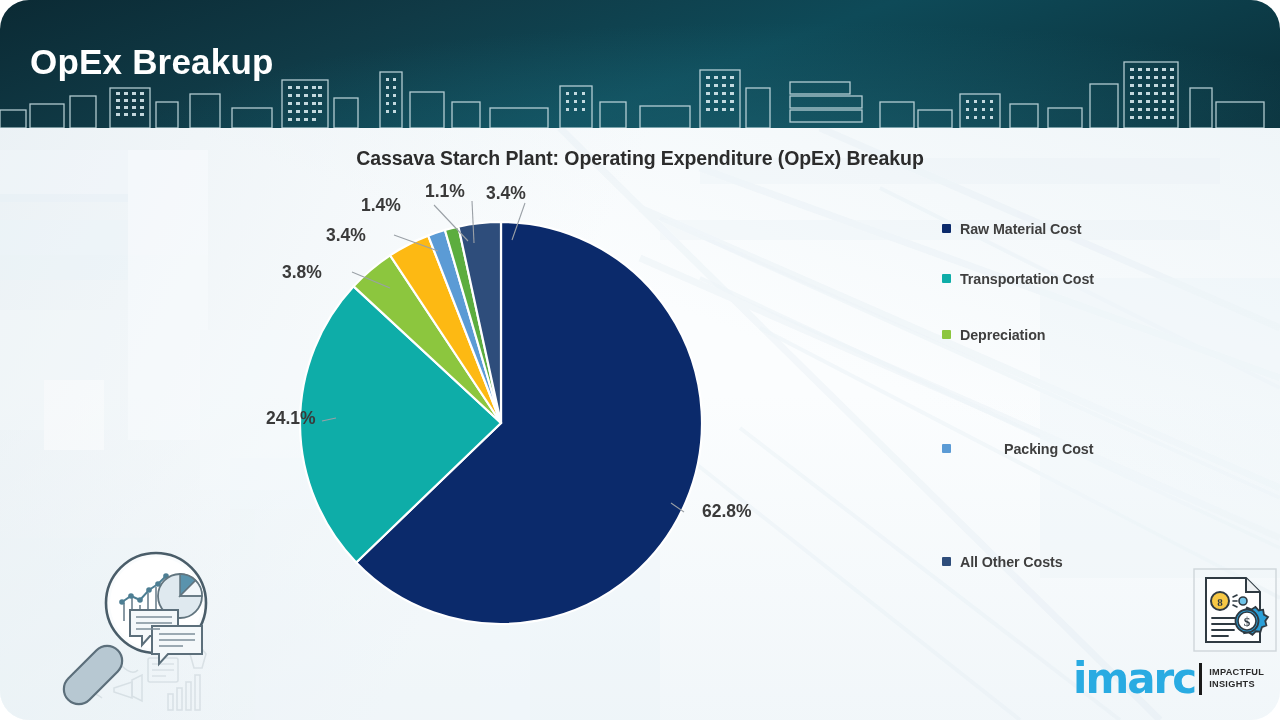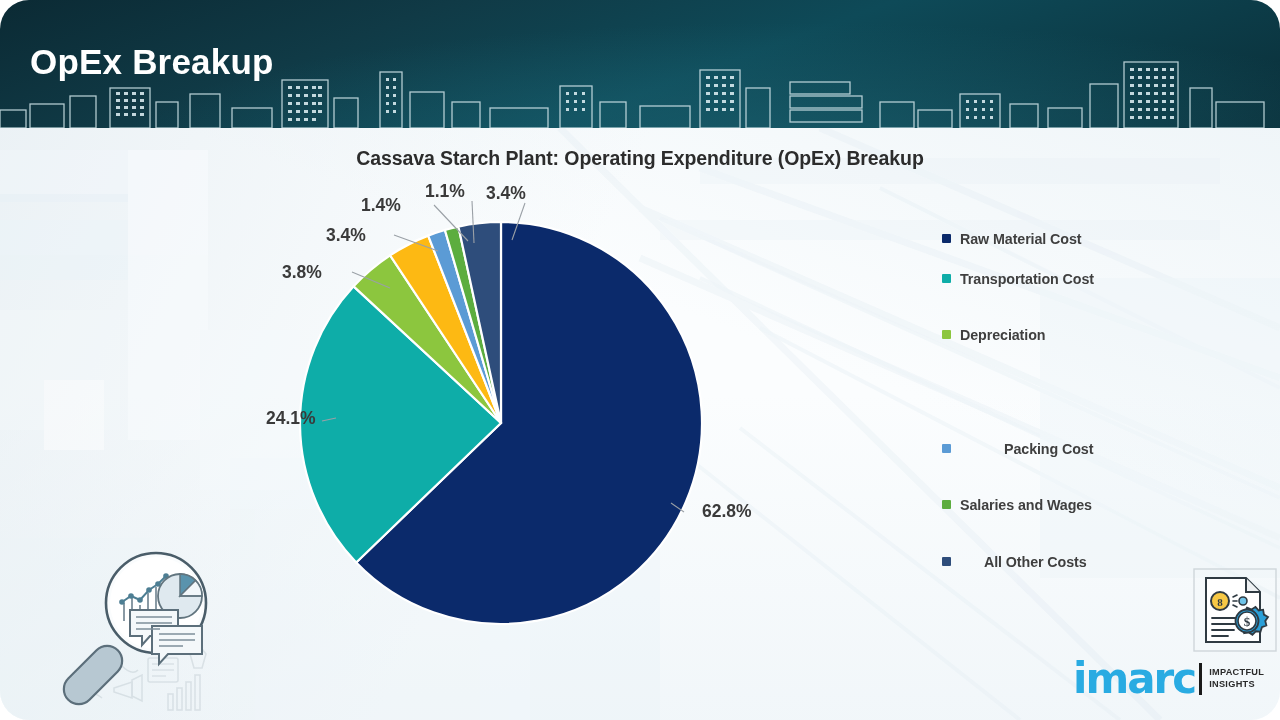--- a/index.html
+++ b/index.html
@@ -310,41 +310,37 @@
           <text x="36" y="56" text-anchor="start" class="dlabel">3.4%</text>
           <text x="71" y="26" text-anchor="start" class="dlabel">1.4%</text>
           <text x="135" y="12" text-anchor="start" class="dlabel">1.1%</text>
           <text x="196" y="14" text-anchor="start" class="dlabel">3.4%</text>
         </g>
     </svg>
   </div>
 
   <div class="legend" style="height: 390px;">
     <div id="legend-rows" style="position: relative; height: 390px;">
-        <div class="legend-row" style="top: 17px;">
+        <div class="legend-row" style="top: 7px;">
           <span class="swatch" style="background: rgb(11, 42, 107);"></span>
           <span class="legend-label">Raw Material Cost</span>
         </div>
         <div class="legend-row" style="top: 57px;">
           <span class="swatch" style="background: rgb(14, 173, 168);"></span>
           <span class="legend-label">Transportation Cost</span>
         </div>
         <div class="legend-row" style="top: 113px;">
           <span class="swatch" style="background: rgb(140, 198, 62);"></span>
           <span class="legend-label">Depreciation</span>
         </div>
         <div class="legend-row" style="top: 227px; gap: 44px;">
           <span class="swatch" style="background: rgb(91, 155, 213);"></span>
           <span class="legend-label">Packing Cost</span>
         </div>
-        <div class="legend-row" style="top: 283px;">
-          <span class="swatch" style="background: rgb(92, 173, 63);"></span>
-          <span class="legend-label">Salaries and Wages</span>
-        </div>
-        <div class="legend-row" style="top: 340px; gap: 24px;">
+        <div class="legend-row" style="top: 340px;">
           <span class="swatch" style="background: rgb(46, 77, 123);"></span>
           <span class="legend-label">All Other Costs</span>
         </div>
       </div>
   </div>
 
   <div class="magnifier">
     <svg viewBox="0 0 175 172" width="175" height="172">
       <g opacity=".16" stroke="#6b7f8a" stroke-width="1.6" fill="none">
         <path d="M52 120 q8 -12 18 -2 t16 4"></path>

